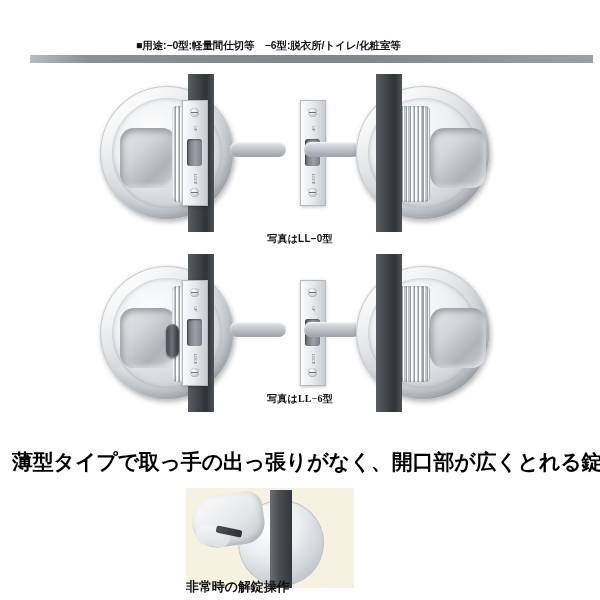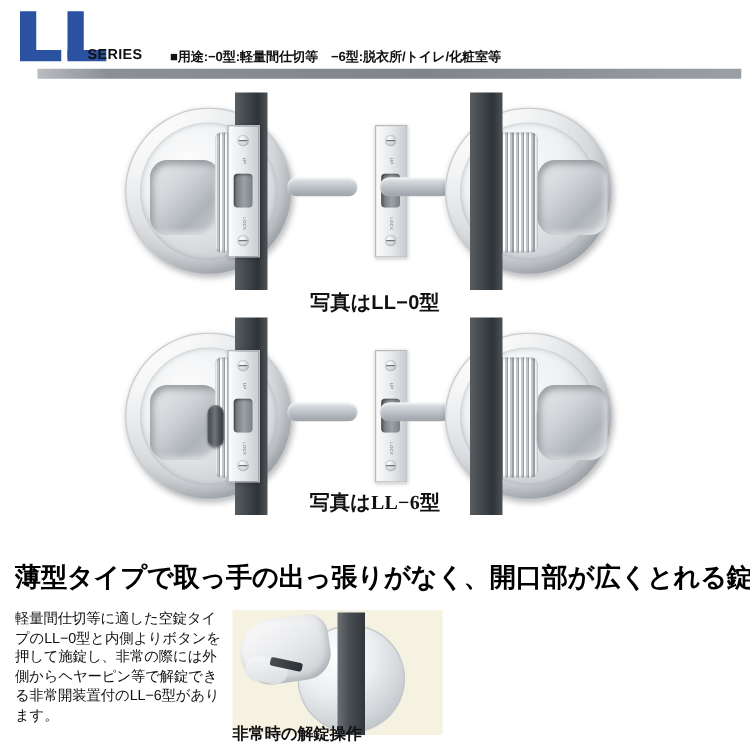--- a/index.html
+++ b/index.html
@@ -220,21 +220,21 @@
     transform: rotate(90deg);
   }
   .fp-text.t-up   { top: 26px; }
   .fp-text.t-down { top: 76px; }
 
   
   .photo-caption {
     position: absolute;
     width: 600px;
     text-align: center;
-    font-size: 16px;
+    font-size: 10px;
     font-weight: bold;
     color: #111;
     letter-spacing: 0.2px;
   }
   .cap-0 { top: 232px; }
   .cap-6 { top: 392px; font-family: Liberation Serif, serif; }
 
   
   .headline {
     position: absolute;
@@ -327,27 +327,20 @@
     font-weight: bold;
     color: #111;
     letter-spacing: -0.1px;
   }
 </style>
 </head>
 <body>
 
 <div class="header">
 
-  <div class="logo-block">
-    <div class="logo-l l1-v"></div>
-    <div class="logo-l l1-h"></div>
-    <div class="logo-l l2-v"></div>
-    <div class="logo-l l2-h"></div>
-    <div class="logo-series">SERIES</div>
-  </div>
 
   <div class="subtitle">■用途:−0型:軽量間仕切等　−6型:脱衣所/トイレ/化粧室等</div>
   <div class="header-rule"></div>
 </div>
 
 <div class="photo-row row-0">
 
   <div class="lock-unit unit-a">
     <div class="plate">
       <div class="plate-inner-ring"></div>
@@ -426,21 +419,20 @@
     </div>
     <div class="door-slab slab-b"></div>
   </div>
 </div>
 
 <div class="photo-caption cap-6">写真はLL−6型</div>
 
 <div class="headline">薄型タイプで取っ手の出っ張りがなく、開口部が広くとれる錠前です。</div>
 
 <div class="info-block">
-  <div class="info-body">軽量間仕切等に適した空錠タイプのLL−0型と内側よりボタンを押して施錠し、非常の際には外側からヘヤーピン等で解錠できる非常開装置付のLL−6型があります。</div>
 </div>
 
 <div class="photo-card">
   <div class="hand-lock-disc"></div>
   <div class="hand-door-slab"></div>
   <div class="hand-shape">
     <div class="hand-thumb"></div>
   </div>
   <div class="pin-tool"></div>
 </div>

